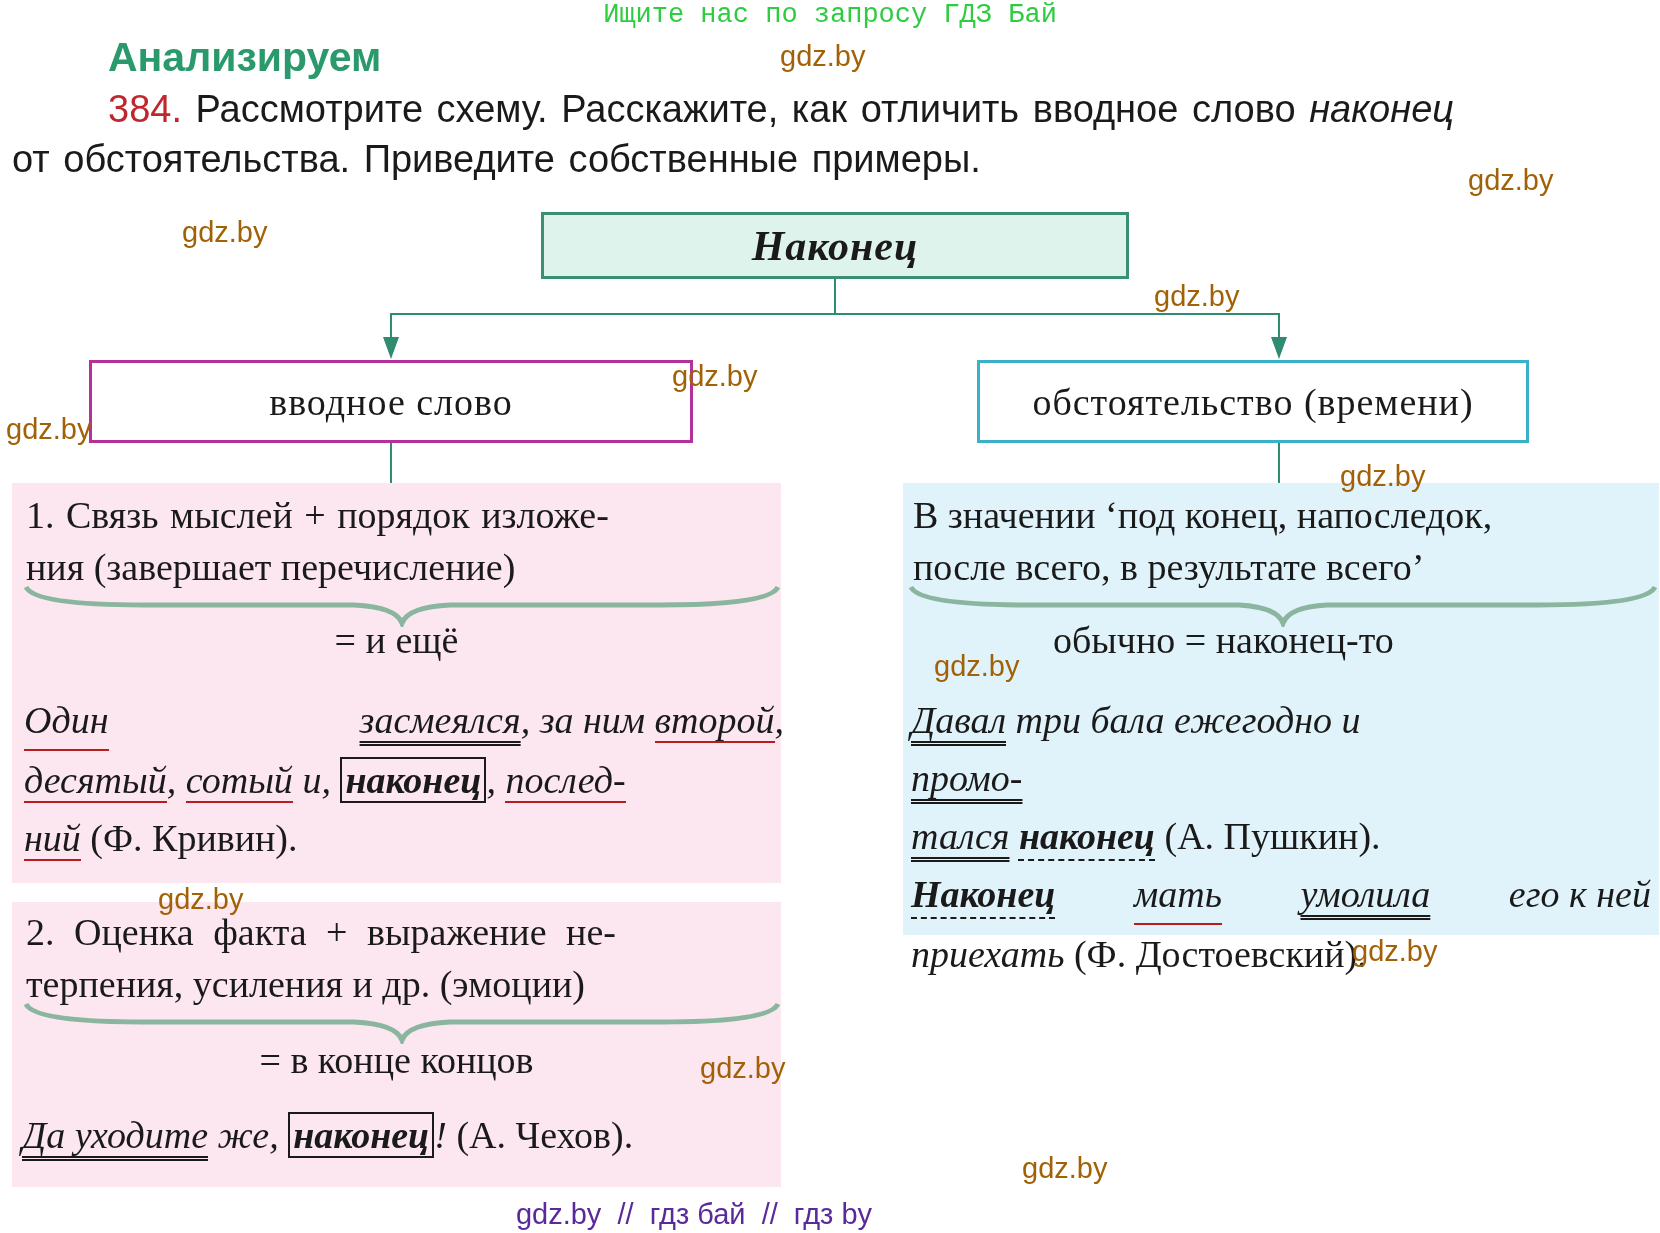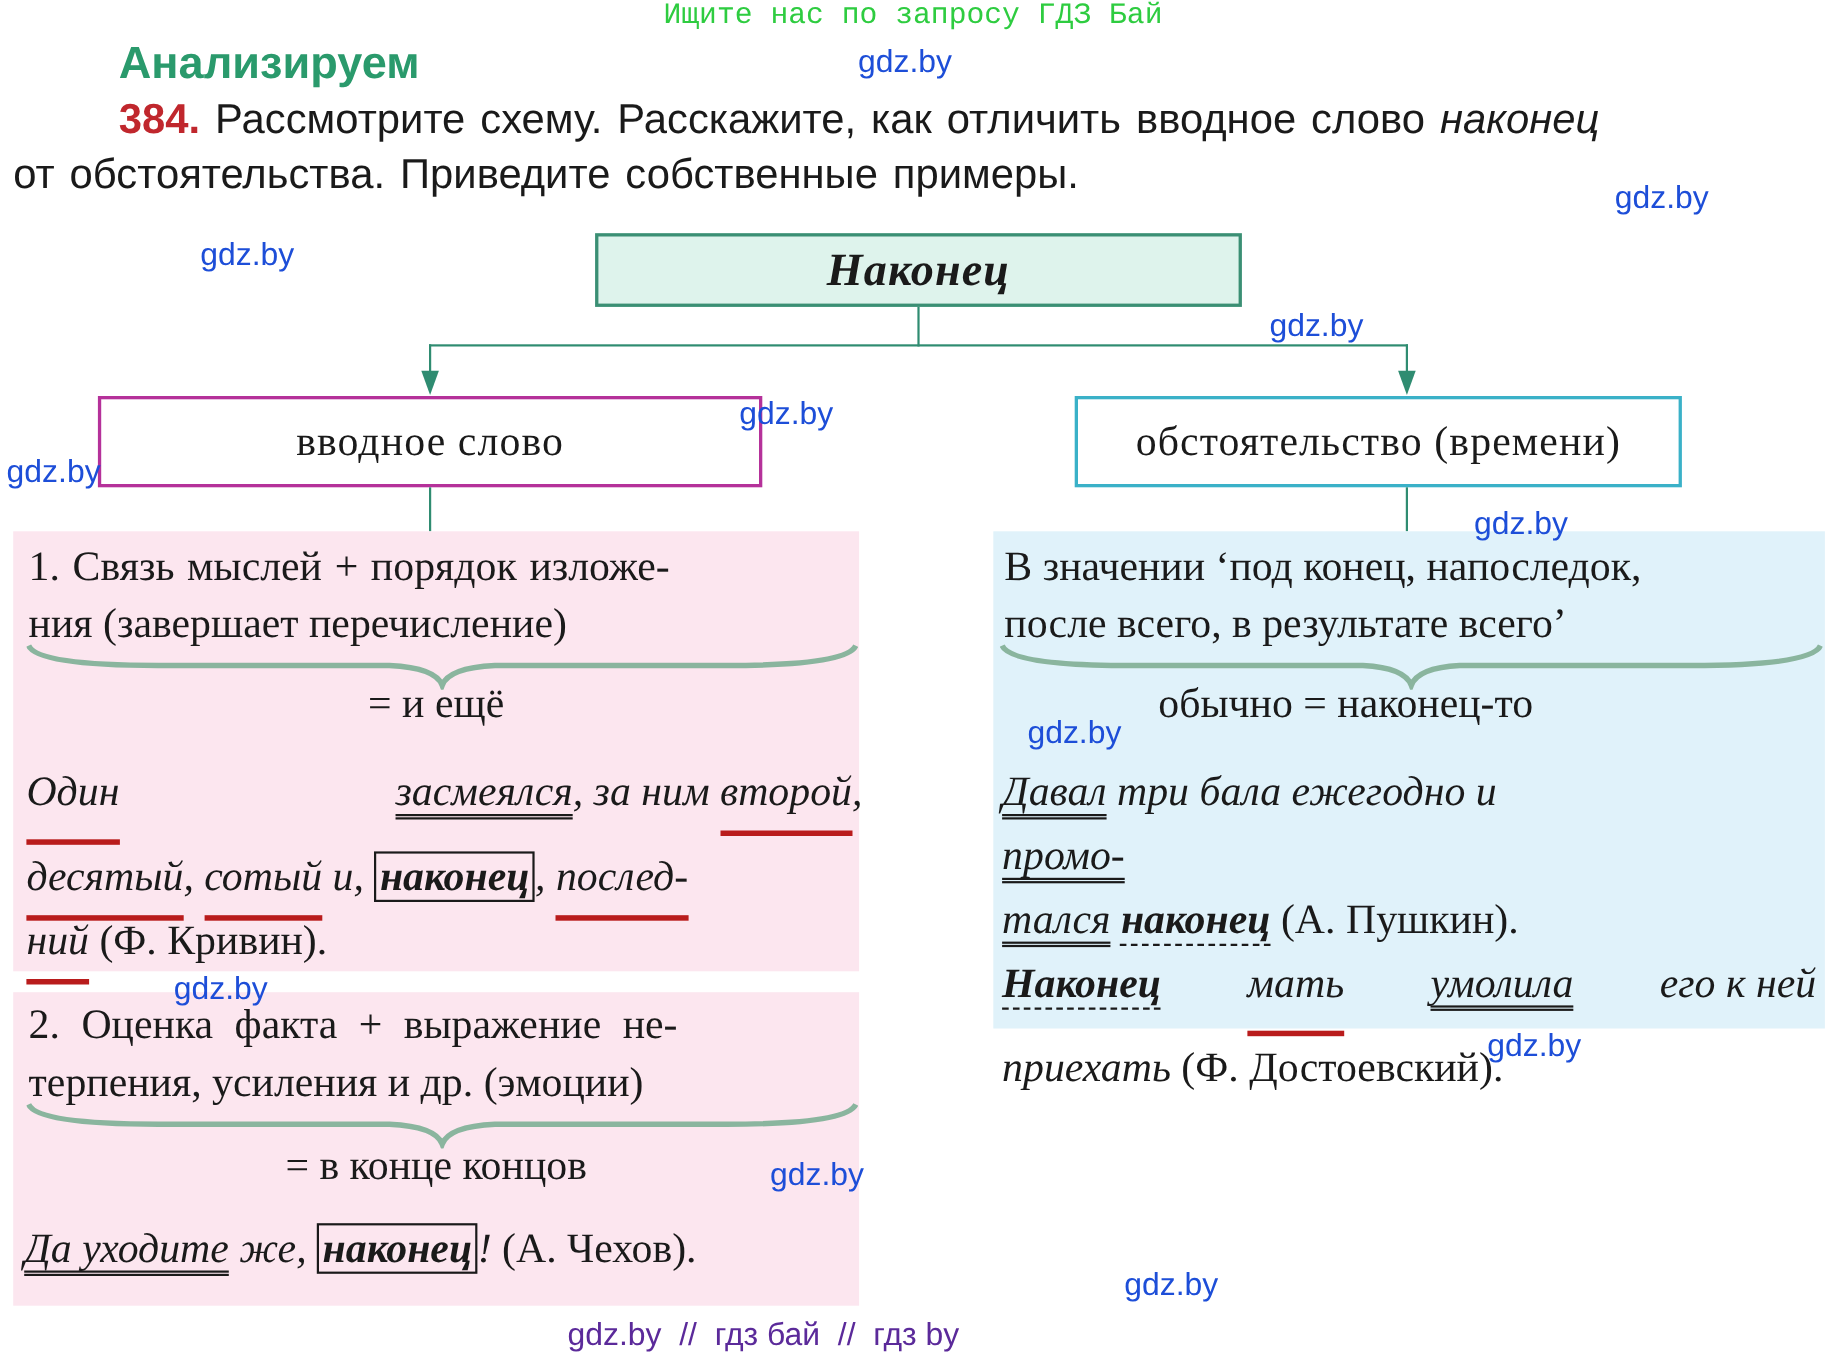--- a/index.html
+++ b/index.html
@@ -2,24 +2,24 @@
 <html><head>
 <meta charset="utf-8">
 <style>
   html, body { margin: 0; padding: 0; background: #ffffff; }
   body { width: 1660px; height: 1233px; position: relative; overflow: hidden; }
   .abs { position: absolute; }
   .sans { font-family: "Liberation Sans", "DejaVu Sans", sans-serif; }
   .serif { font-family: "Liberation Serif", "DejaVu Serif", serif; }
 
   .top-banner { left: 0; width: 1660px; top: 0; text-align: center; font-size: 27px; color: #2ecc40; line-height: 30px; font-family: Liberation Mono, monospace; }
-  .wm { font-size: 29px; color: #1d4ed8; line-height: 32px; white-space: nowrap; text-align: right; }
+  .wm { font-size: 29px; color: #a16207; line-height: 32px; white-space: nowrap; text-align: right; }
   .section-title { left: 108px; top: 33px; font-size: 41px; font-weight: bold; color: #2a9a6c; line-height: 48px; }
   .task { left: 12px; top: 84px; width: 1642px; font-size: 38px; color: #1a1a1a; line-height: 50px; text-align: justify; text-align-last: left; word-spacing: 3px; }
-  .task .num { color: #c0272d; font-weight: bold; }
+  .task .num { color: #c0272d; font-weight: normal; }
   .task .first-line { padding-left: 96px; }
 
   .box-main { left: 541px; top: 212px; width: 588px; height: 67px; background: #def3ec; border: 3px solid #3b8f74; box-sizing: border-box; display: flex; align-items: center; justify-content: center; }
   .box-main span { font-size: 42px; font-weight: bold; font-style: italic; color: #1a1a1a; letter-spacing: 1px; }
 
   .line { background: #2f8c71; position: absolute; }
   .arrow { position: absolute; width: 0; height: 0; border-left: 8px solid transparent; border-right: 8px solid transparent; border-top: 22px solid #2f8c71; }
 
   .box-intro { left: 89px; top: 360px; width: 604px; height: 83px; border: 3px solid #b5319a; box-sizing: border-box; background: #fff; display: flex; align-items: center; justify-content: center; }
   .box-intro span { font-size: 38px; color: #1a1a1a; letter-spacing: 1px; }
@@ -28,21 +28,21 @@
 
   .pink { background: #fce6ef; }
   .blue { background: #e0f2fa; }
 
   .panel-txt { font-size: 38px; color: #1a1a1a; line-height: 52px; }
   .brace { position: absolute; }
   .eq { text-align: center; font-size: 38px; color: #1a1a1a; }
 
   .ex { font-size: 38px; color: #1a1a1a; line-height: 58px; font-style: italic; }
   .ex .n { font-style: normal; }
-  .u1 { border-bottom: 5px solid #b91c1c; padding-bottom: 14px; }
+  .u1 { border-bottom: 2px solid #b91c1c; padding-bottom: 0; }
   .u2 { text-decoration: underline double #1a1a1a; text-underline-offset: 8px; text-decoration-thickness: 2px; }
   .udash { text-decoration: underline dashed #1a1a1a; text-underline-offset: 10px; text-decoration-thickness: 2px; }
   .boxed { border: 2px solid #1a1a1a; padding: 0 3px; font-weight: bold; }
   .bold { font-weight: bold; }
 
   .footer { left: 0; width: 1388px; top: 1198px; text-align: center; font-size: 29px; color: #5b2a9a; }
 </style>
 </head>
 <body>
 

